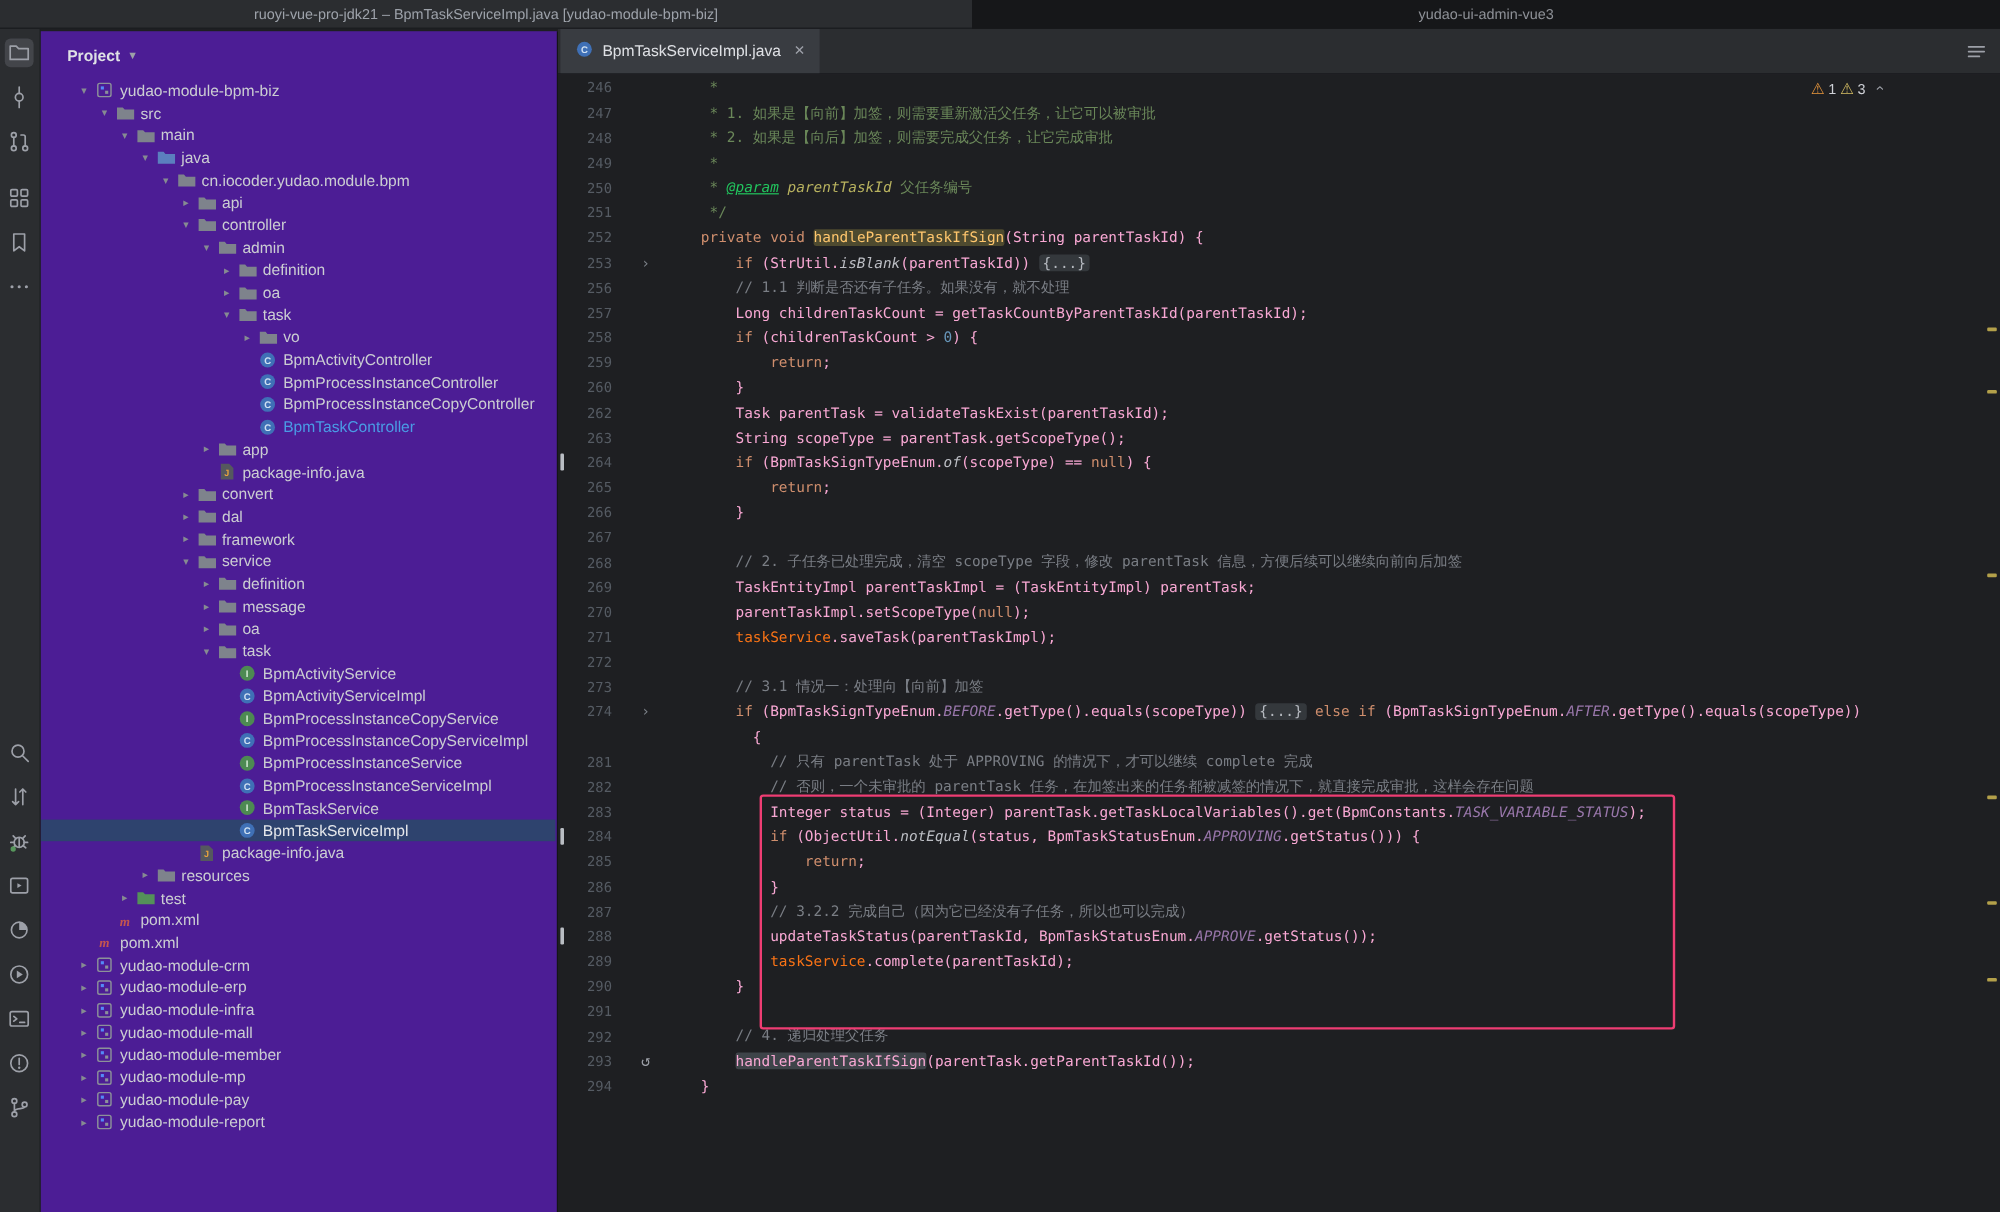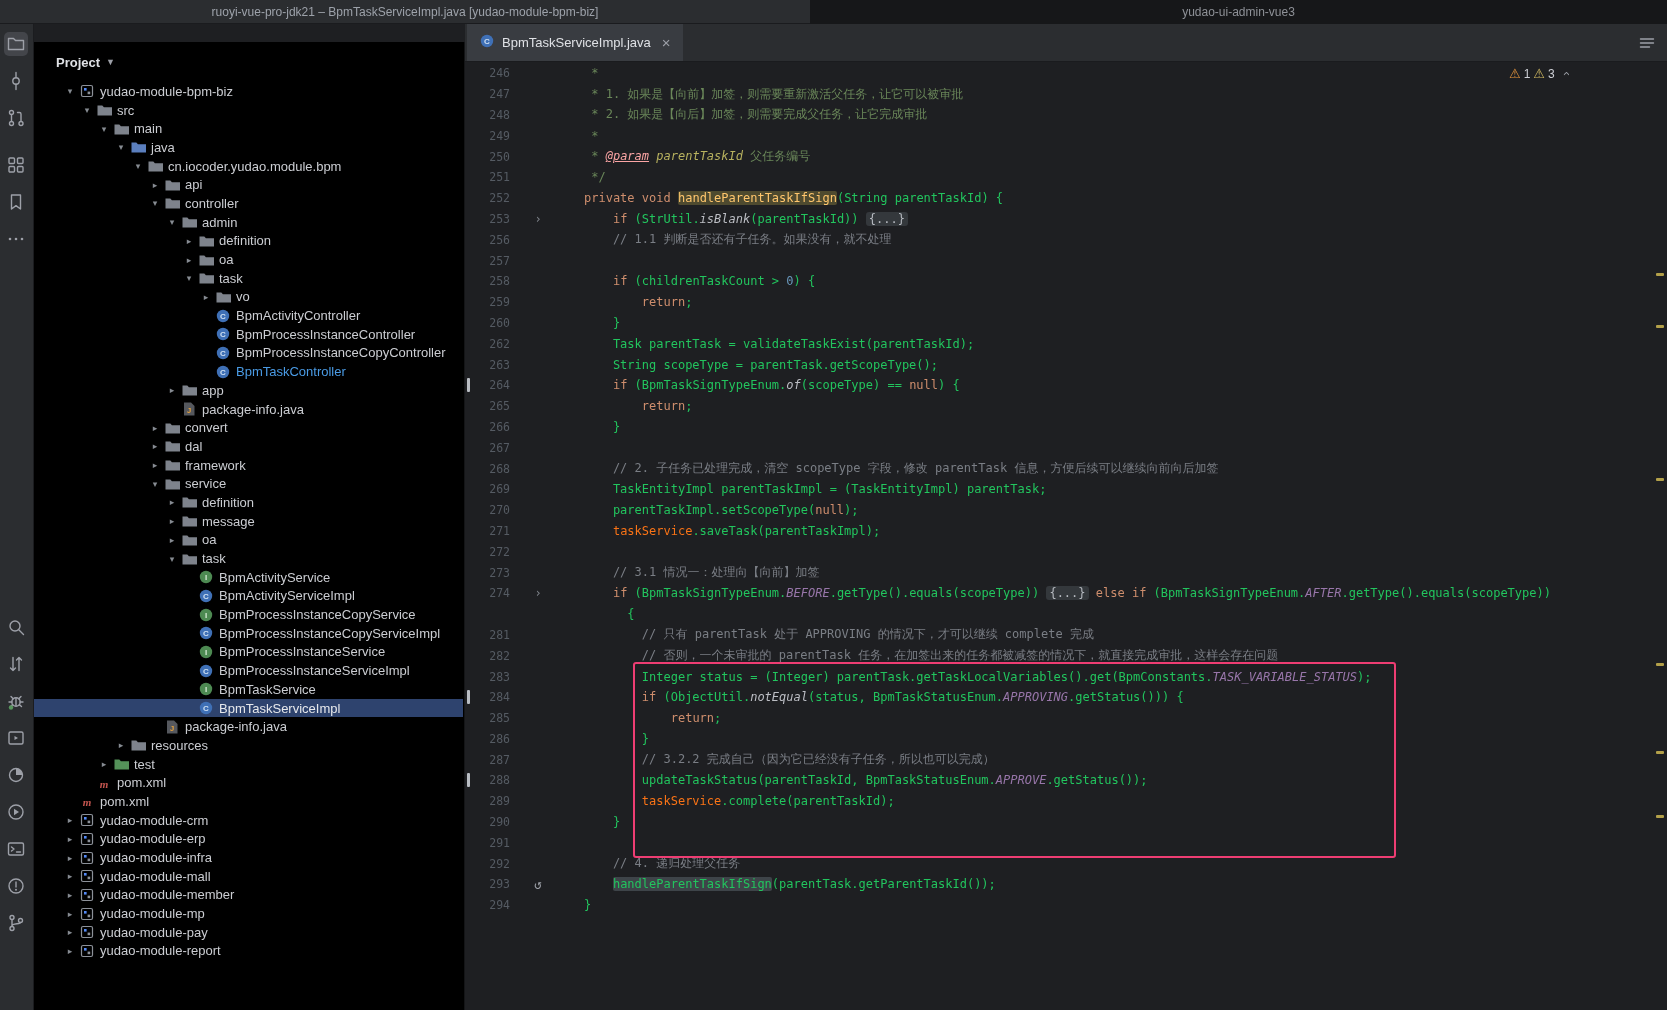--- a/index.html
+++ b/index.html
@@ -9,21 +9,21 @@
   .titlebar-left{width:810px;background:#2B2D30;color:#9DA2AA;font-size:12px;display:flex;align-items:center;justify-content:center;border-bottom:1px solid #1A1B1E;box-sizing:border-box;}
   .titlebar-right{flex:1;background:#161719;color:#8E9197;font-size:12px;display:flex;align-items:center;justify-content:center;}
   
   .activity-bar{position:absolute;left:0;top:24px;width:34px;bottom:0;background:#2B2D30;border-right:1px solid #1B1C1F;box-sizing:border-box;}
   .ab-top{position:absolute;top:8px;left:0;right:1px;display:flex;flex-direction:column;align-items:center;gap:13px;}
   .ab-bottom{position:absolute;top:591px;left:0;right:1px;display:flex;flex-direction:column;align-items:center;gap:13px;}
   .ab-icon{width:24px;height:24px;border-radius:5px;display:flex;align-items:center;justify-content:center;flex:none;}
   .ab-icon.active{background:#43454A;}
   .ab-icon.gap-above{margin-top:10px;}
   
-  .project-panel{position:absolute;left:34px;top:42px;width:431px;bottom:0;background:#000000;border-right:1px solid #141517;box-sizing:border-box;}
+  .project-panel{position:absolute;left:34px;top:26px;width:431px;bottom:0;background:#4c1d95;border-right:1px solid #141517;box-sizing:border-box;}
   .panel-header{height:40px;display:flex;align-items:center;padding-left:22px;color:#DFE1E5;font-size:13px;font-weight:600;gap:6px;}
   .ph-chevron{color:#9DA0A8;font-size:9px;}
   .tree{position:absolute;top:40px;left:0;right:1px;bottom:0;overflow:hidden;}
   .tree-row{height:18.7px;display:flex;align-items:center;font-size:13px;color:#CBCDD2;white-space:nowrap;}
   .tree-row.selected{background:#2E436E;color:#E6E8EC;}
   .tree-chevron{width:16px;font-size:9px;color:#868B92;text-align:center;flex:none;}
   .tree-icon{width:18px;height:16px;flex:none;display:flex;align-items:center;justify-content:center;}
   .tree-label{padding-left:4px;}
   .tree-label.open-file{color:#4A9BE5;}
   
@@ -34,25 +34,25 @@
   .tabstrip-menu{position:absolute;right:8px;top:7px;width:24px;height:24px;display:flex;align-items:center;justify-content:center;}
   .code-pane{position:absolute;top:39px;left:0;right:0;bottom:0;font-family:"DejaVu Sans Mono",monospace;font-size:12px;overflow:hidden;}
   .code-line{height:20.8px;display:flex;align-items:center;white-space:pre;}
   .gutter{width:119px;flex:none;display:flex;align-items:center;position:relative;height:100%;box-sizing:border-box;}
   .g-mark{position:absolute;left:2px;top:3px;width:3px;height:14px;background:#B9BDC3;border-radius:1px;}
   .g-num{width:45px;text-align:right;color:#555B63;font-size:11.5px;flex:none;}
   .g-fold{width:56px;text-align:center;color:#7E838A;font-size:12px;flex:none;}
   .g-rec{font-size:13px;color:#9DA0A8;}
   .code-text{flex:none;}
   
-  .t-d{color:#22c55e}
+  .t-d{color:#f9a8d4}
   .t-k{color:#CF8E6D}
   .t-c{color:#7A7E85}
   .t-dc{color:#6A8759}
-  .t-dt{color:#fca5a5;font-style:italic;text-decoration:underline}
+  .t-dt{color:#22c55e;font-style:italic;text-decoration:underline}
   .t-dp{color:#B8B25F;font-style:italic}
   .t-m{color:#FFC66D}
   .t-f{color:#f97316}
   .t-sc{color:#9876AA;font-style:italic}
   .t-sm{color:#BCBEC4;font-style:italic}
   .t-num{color:#6897BB}
   .t-fold{background:#34383C;border-radius:3px;padding:0 3px;color:#B6BAC0}
   .t-hlw{background:#4E4A2F;border-radius:2px}
   .t-hlr{background:#3E4449;border-radius:2px}
   
@@ -663,21 +663,21 @@
   <div class="code-pane" id="code-pane">
       <div class="code-line"><span class="gutter"><span class="g-num">246</span><span class="g-fold"></span></span><span class="code-text"><span class="t-dc"> *</span></span></div>
       <div class="code-line"><span class="gutter"><span class="g-num">247</span><span class="g-fold"></span></span><span class="code-text"><span class="t-dc"> * 1. 如果是【向前】加签，则需要重新激活父任务，让它可以被审批</span></span></div>
       <div class="code-line"><span class="gutter"><span class="g-num">248</span><span class="g-fold"></span></span><span class="code-text"><span class="t-dc"> * 2. 如果是【向后】加签，则需要完成父任务，让它完成审批</span></span></div>
       <div class="code-line"><span class="gutter"><span class="g-num">249</span><span class="g-fold"></span></span><span class="code-text"><span class="t-dc"> *</span></span></div>
       <div class="code-line"><span class="gutter"><span class="g-num">250</span><span class="g-fold"></span></span><span class="code-text"><span class="t-dc"> * </span><span class="t-dt">@param</span><span class="t-dc"> </span><span class="t-dp">parentTaskId</span><span class="t-dc"> 父任务编号</span></span></div>
       <div class="code-line"><span class="gutter"><span class="g-num">251</span><span class="g-fold"></span></span><span class="code-text"><span class="t-dc"> */</span></span></div>
       <div class="code-line"><span class="gutter"><span class="g-num">252</span><span class="g-fold"></span></span><span class="code-text"><span class="t-k">private</span><span class="t-d"> </span><span class="t-k">void</span><span class="t-d"> </span><span class="t-m t-hlw">handleParentTaskIfSign</span><span class="t-d">(String parentTaskId) {</span></span></div>
       <div class="code-line"><span class="gutter"><span class="g-num">253</span><span class="g-fold">›</span></span><span class="code-text"><span class="t-d">    </span><span class="t-k">if</span><span class="t-d"> (StrUtil.</span><span class="t-sm">isBlank</span><span class="t-d">(parentTaskId)) </span><span class="t-fold">{...}</span></span></div>
       <div class="code-line"><span class="gutter"><span class="g-num">256</span><span class="g-fold"></span></span><span class="code-text"><span class="t-c">    // 1.1 判断是否还有子任务。如果没有，就不处理</span></span></div>
-      <div class="code-line"><span class="gutter"><span class="g-num">257</span><span class="g-fold"></span></span></div>
+      <div class="code-line"><span class="gutter"><span class="g-num">257</span><span class="g-fold"></span></span><span class="code-text"><span class="t-d">    Long childrenTaskCount = getTaskCountByParentTaskId(parentTaskId);</span></span></div>
       <div class="code-line"><span class="gutter"><span class="g-num">258</span><span class="g-fold"></span></span><span class="code-text"><span class="t-d">    </span><span class="t-k">if</span><span class="t-d"> (childrenTaskCount &gt; </span><span class="t-num">0</span><span class="t-d">) {</span></span></div>
       <div class="code-line"><span class="gutter"><span class="g-num">259</span><span class="g-fold"></span></span><span class="code-text"><span class="t-d">        </span><span class="t-k">return</span><span class="t-d">;</span></span></div>
       <div class="code-line"><span class="gutter"><span class="g-num">260</span><span class="g-fold"></span></span><span class="code-text"><span class="t-d">    }</span></span></div>
       <div class="code-line"><span class="gutter"><span class="g-num">262</span><span class="g-fold"></span></span><span class="code-text"><span class="t-d">    Task parentTask = validateTaskExist(parentTaskId);</span></span></div>
       <div class="code-line"><span class="gutter"><span class="g-num">263</span><span class="g-fold"></span></span><span class="code-text"><span class="t-d">    String scopeType = parentTask.getScopeType();</span></span></div>
       <div class="code-line"><span class="gutter"><span class="g-mark"></span><span class="g-num">264</span><span class="g-fold"></span></span><span class="code-text"><span class="t-d">    </span><span class="t-k">if</span><span class="t-d"> (BpmTaskSignTypeEnum.</span><span class="t-sm">of</span><span class="t-d">(scopeType) == </span><span class="t-k">null</span><span class="t-d">) {</span></span></div>
       <div class="code-line"><span class="gutter"><span class="g-num">265</span><span class="g-fold"></span></span><span class="code-text"><span class="t-d">        </span><span class="t-k">return</span><span class="t-d">;</span></span></div>
       <div class="code-line"><span class="gutter"><span class="g-num">266</span><span class="g-fold"></span></span><span class="code-text"><span class="t-d">    }</span></span></div>
       <div class="code-line"><span class="gutter"><span class="g-num">267</span><span class="g-fold"></span></span><span class="code-text"></span></div>
       <div class="code-line"><span class="gutter"><span class="g-num">268</span><span class="g-fold"></span></span><span class="code-text"><span class="t-c">    // 2. 子任务已处理完成，清空 scopeType 字段，修改 parentTask 信息，方便后续可以继续向前向后加签</span></span></div>

